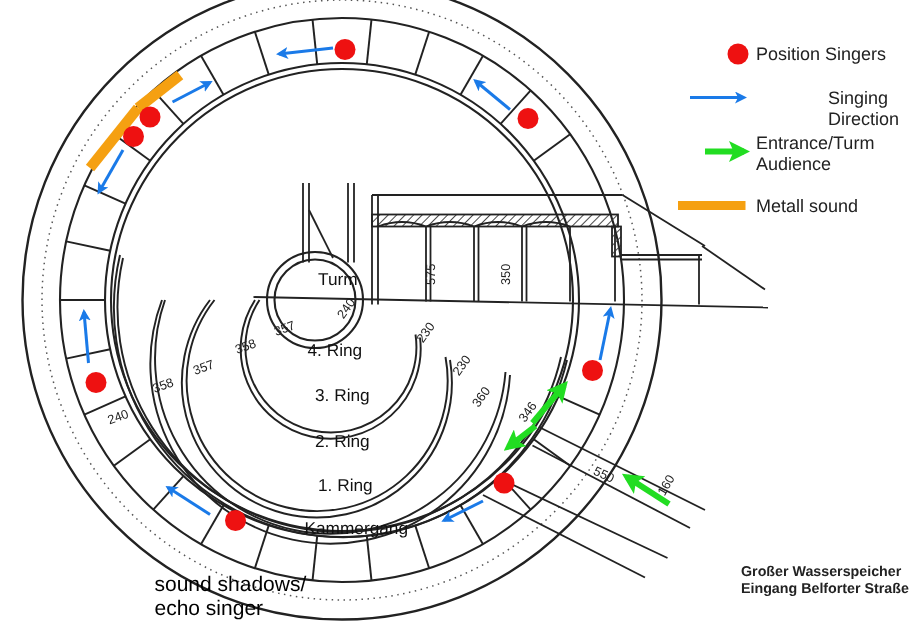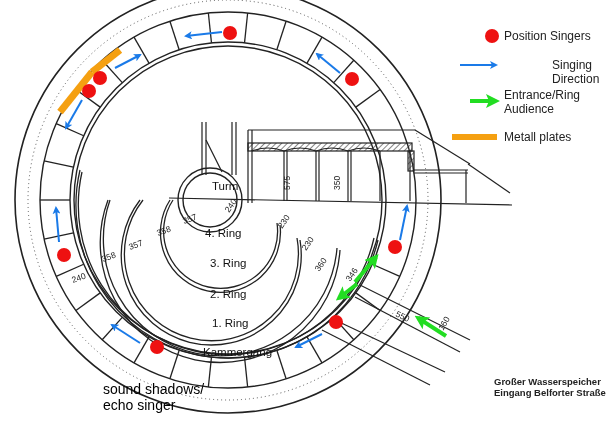--- a/index.html
+++ b/index.html
@@ -179,22 +179,22 @@
   <g>
     <circle cx="492" cy="36" r="7" fill="#ee1111"></circle>
     <line x1="460" y1="65" x2="496" y2="65" stroke="#1a7ae8" stroke-width="2" marker-end="url(#blueHead)"></line>
     <line x1="470" y1="101" x2="496" y2="101" stroke="#22dd22" stroke-width="4" marker-end="url(#greenHead)"></line>
     <line x1="452" y1="137" x2="497" y2="137" stroke="#f5a011" stroke-width="6"></line>
   </g>
 </svg>
 
 <div class="lbl legend-text" style="left:504px;top:29px;text-align:right;">Position Singers</div>
 <div class="lbl legend-text" style="left:504px;top:58px;margin-left:48px;">Singing Direction</div>
-<div class="lbl legend-text" style="left:504px;top:88px;">Entrance/Ring</div>
+<div class="lbl legend-text" style="left:504px;top:88px;">Entrance/Turm</div>
 <div class="lbl legend-text" style="left:504px;top:102px;">Audience</div>
-<div class="lbl legend-text" style="left:504px;top:130px;">Metall plates</div>
+<div class="lbl legend-text" style="left:504px;top:130px;">Metall sound</div>
 
 <div class="lbl note" style="left:103px;top:381px;">sound shadows/</div>
 <div class="lbl note" style="left:103px;top:397px;">echo singer</div>
 
 <div class="lbl caption-bold" style="left:494px;top:376px;text-align:center;">Großer Wasserspeicher</div>
 <div class="lbl caption-bold" style="left:494px;top:387px;">Eingang Belforter Straße</div>
 <div class="lbl caption" style="left:494px;top:405px;">Maße in cm</div>
 
 </body></html>

